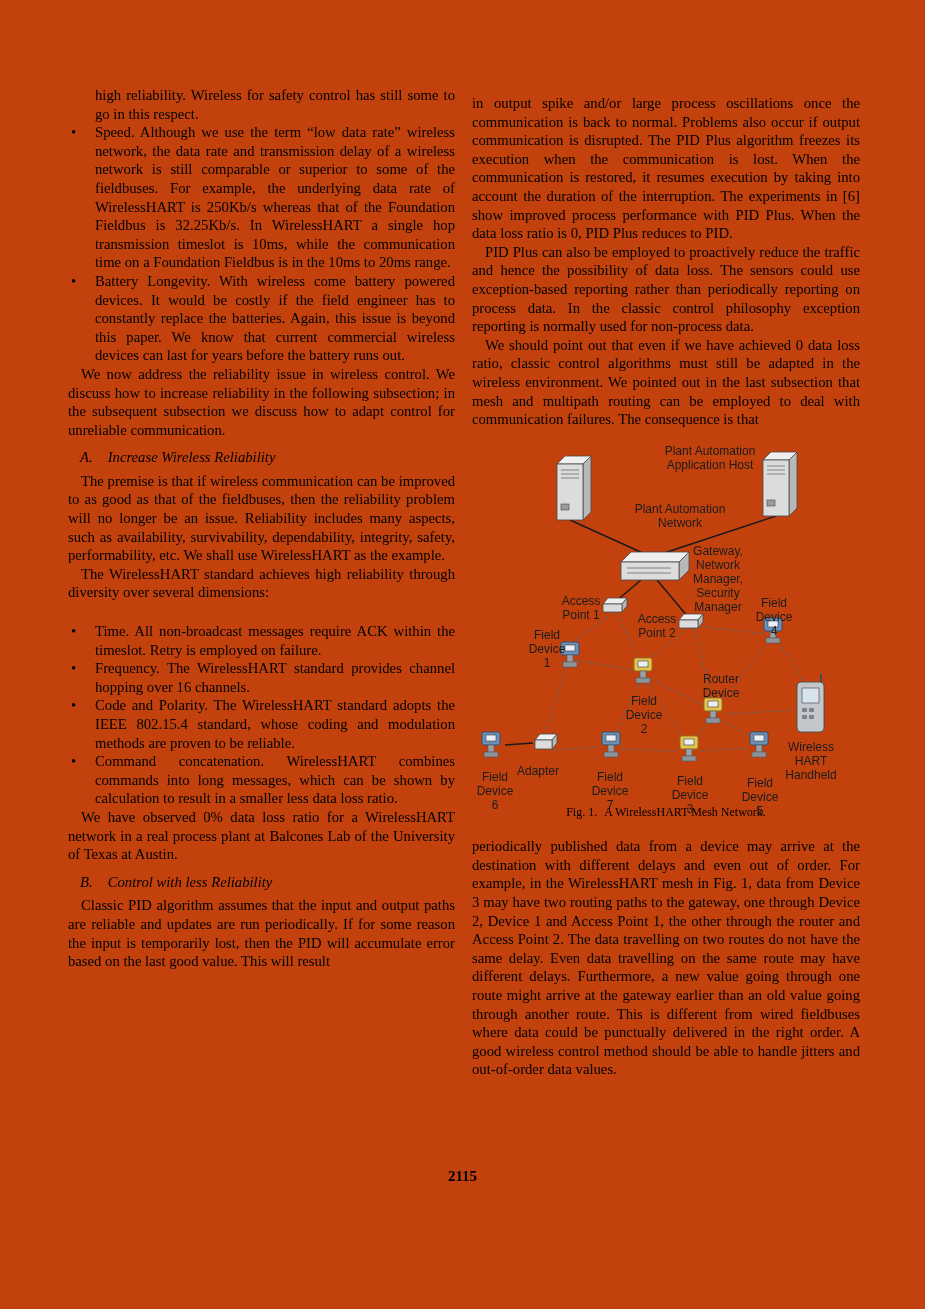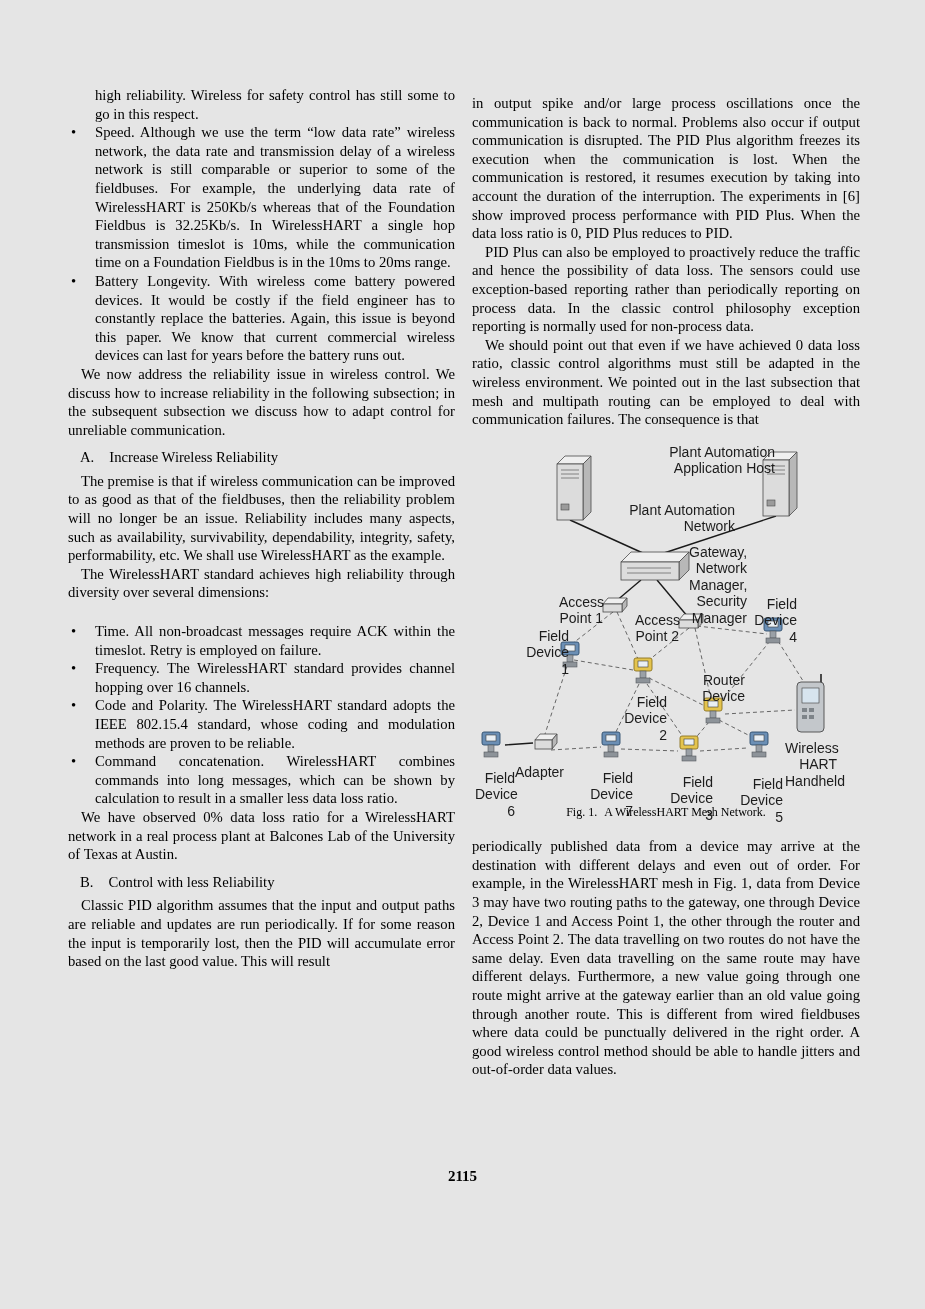--- a/index.html
+++ b/index.html
@@ -1,34 +1,34 @@
 <!DOCTYPE html>
 <html><head>
 <meta charset="utf-8">
 <style>
   * { margin:0; padding:0; box-sizing:border-box; }
   html,body { width:925px; height:1309px; background:#ffffff; overflow:hidden; }
   body { font-family:"Liberation Serif", serif; color:#000; position:relative; }
-  .sheet { position:absolute; inset:0; background:#e5e5e5; }
+  .sheet { position:absolute; inset:0; background:#c2410c; }
   .columns { position:absolute; top:86px; left:68px; display:flex; gap:17px; }
   .col { width:387px; font-size:14.7px; line-height:18.6px; text-align:justify; }
   .col-right { width:388px; }
   p.para { text-indent:13px; }
   p.noindent { text-indent:0;margin-top:8px; }
   .hang { padding-left:27px; }
   ul.bullets { list-style:none; }
   ul.bullets li { position:relative; padding-left:27px; }
   ul.bullets li::before { content:"\2022"; position:absolute; left:3px; top:0; }
   .gap-top { margin-top:20px; }
-  h3.section-heading { font-weight:normal; font-size:14.7px; margin:9px 0 5px 0; text-align:left; }
+  h3.section-heading { font-style:italic; font-weight:normal; font-size:14.7px; margin:9px 0 5px 0; text-align:left; }
   h3.section-heading .sec-label { margin-left:12px; margin-right:15px; }
   figure.fig { margin:15px 0 16px 0; }
   .fig-canvas { position:relative; width:382px; height:350px; margin:0 auto; }
   .fig-canvas svg { position:absolute; left:0; top:0; }
-  .fig-label { position:absolute; font-family:"Liberation Sans", sans-serif; font-size:14px; line-height:1.18; color:#1c1c1c; text-align:right; }
+  .fig-label { position:absolute; font-family:"Liberation Sans", sans-serif; font-size:12px; line-height:1.18; color:#1c1c1c; text-align:center; }
   .fig-caption { text-align:center; font-size:12px; margin-top:9px; }
   .fig-caption .cap-text { margin-left:7px; }
   .page-number { position:absolute; top:1168px; left:0; width:100%; text-align:center; font-size:15px;font-weight:bold; }
   
   .wire { stroke:#1a1a1a; stroke-width:1.4; fill:none; }
   .mesh { stroke:#666; stroke-width:1; fill:none; stroke-dasharray:4 3; }
   .face-front { fill:#dcdcdc; stroke:#4a4a4a; stroke-width:0.8; }
   .face-top { fill:#efefef; stroke:#4a4a4a; stroke-width:0.8; }
   .face-side { fill:#b8b8b8; stroke:#4a4a4a; stroke-width:0.8; }
   .vent { stroke:#6a6a6a; stroke-width:0.8; }

